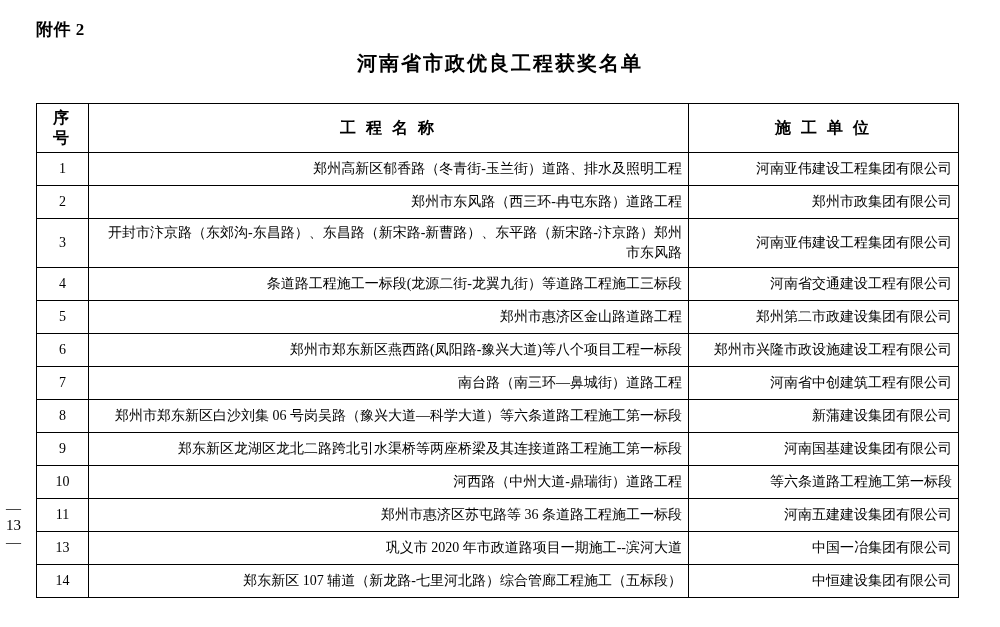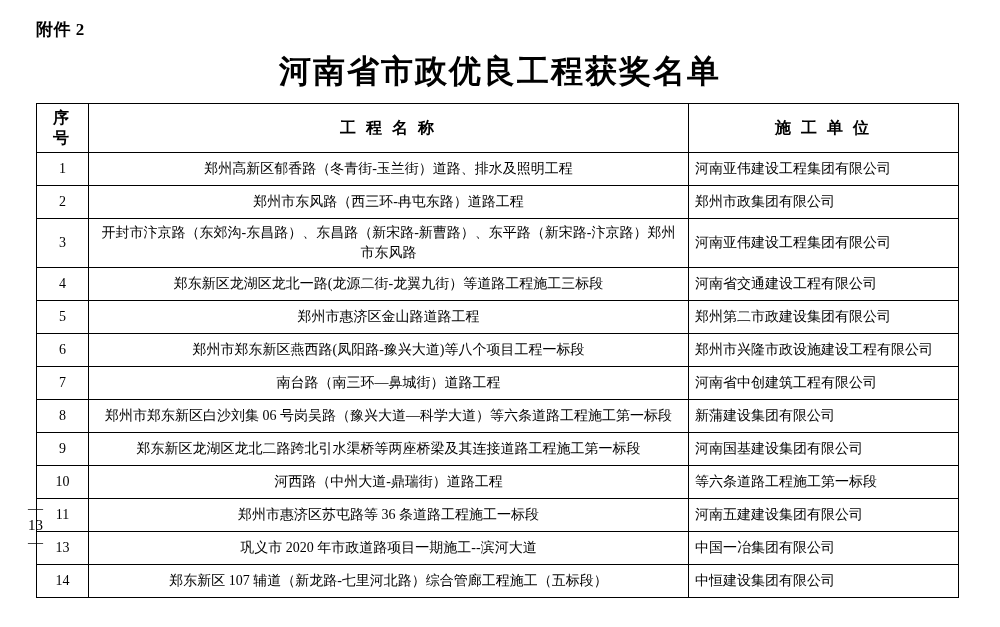--- a/index.html
+++ b/index.html
@@ -29,31 +29,31 @@
     font-size: 17px;
     font-weight: bold;
     letter-spacing: 0.5px;
   }
   .doc-title {
     position: absolute;
     left: 0;
     right: 0;
     top: 50px;
     text-align: center;
-    font-size: 32px;
+    font-size: 20px;
     font-weight: bold;
     letter-spacing: 2px;
     font-family: "Liberation Serif", "DejaVu Serif", serif;
   }
   .page-number {
     position: absolute;
-    left: 19px;
+    left: 6px;
     top: 500px;
     width: 24px;
-    text-align: right;
+    text-align: left;
     font-size: 15px;
     line-height: 17px;
     letter-spacing: 0px;
   }
   .page-number span {
     display: block;
   }
   .table-wrap {
     position: absolute;
     left: 36px;
@@ -82,25 +82,25 @@
   }
   col.c-no { width: 52px; }
   col.c-name { width: 600px; }
   col.c-unit { width: 270px; }
 
   td.cell-no {
     text-align: center;
     font-size: 14px;
   }
   td.cell-name {
-    text-align: center;
+    text-align: right;
     padding-left: 10px;
   }
   td.cell-unit {
-    text-align: left;
+    text-align: right;
     padding-left: 10px;
   }
   tr.row-tall td { height: 24px; }
 </style>
 </head>
 <body>
 
 <div class="page">
 
   <div class="attachment-label">附件 2</div>
@@ -136,21 +136,21 @@
           <td class="cell-name">郑州市东风路（西三环-冉屯东路）道路工程</td>
           <td class="cell-unit">郑州市政集团有限公司</td>
         </tr>
         <tr class="row-tall">
           <td class="cell-no">3</td>
           <td class="cell-name">开封市汴京路（东郊沟-东昌路）、东昌路（新宋路-新曹路）、东平路（新宋路-汴京路）郑州市东风路</td>
           <td class="cell-unit">河南亚伟建设工程集团有限公司</td>
         </tr>
         <tr class="row-tall">
           <td class="cell-no">4</td>
-          <td class="cell-name">郑东新区龙湖区龙北一路(龙源二街-龙翼九街）等道路工程施工三标段</td>
+          <td class="cell-name">条道路工程施工一标段(龙源二街-龙翼九街）等道路工程施工三标段</td>
           <td class="cell-unit">河南省交通建设工程有限公司</td>
         </tr>
         <tr class="row-tall">
           <td class="cell-no">5</td>
           <td class="cell-name">郑州市惠济区金山路道路工程</td>
           <td class="cell-unit">郑州第二市政建设集团有限公司</td>
         </tr>
         <tr class="row-tall">
           <td class="cell-no">6</td>
           <td class="cell-name">郑州市郑东新区燕西路(凤阳路-豫兴大道)等八个项目工程一标段</td>

